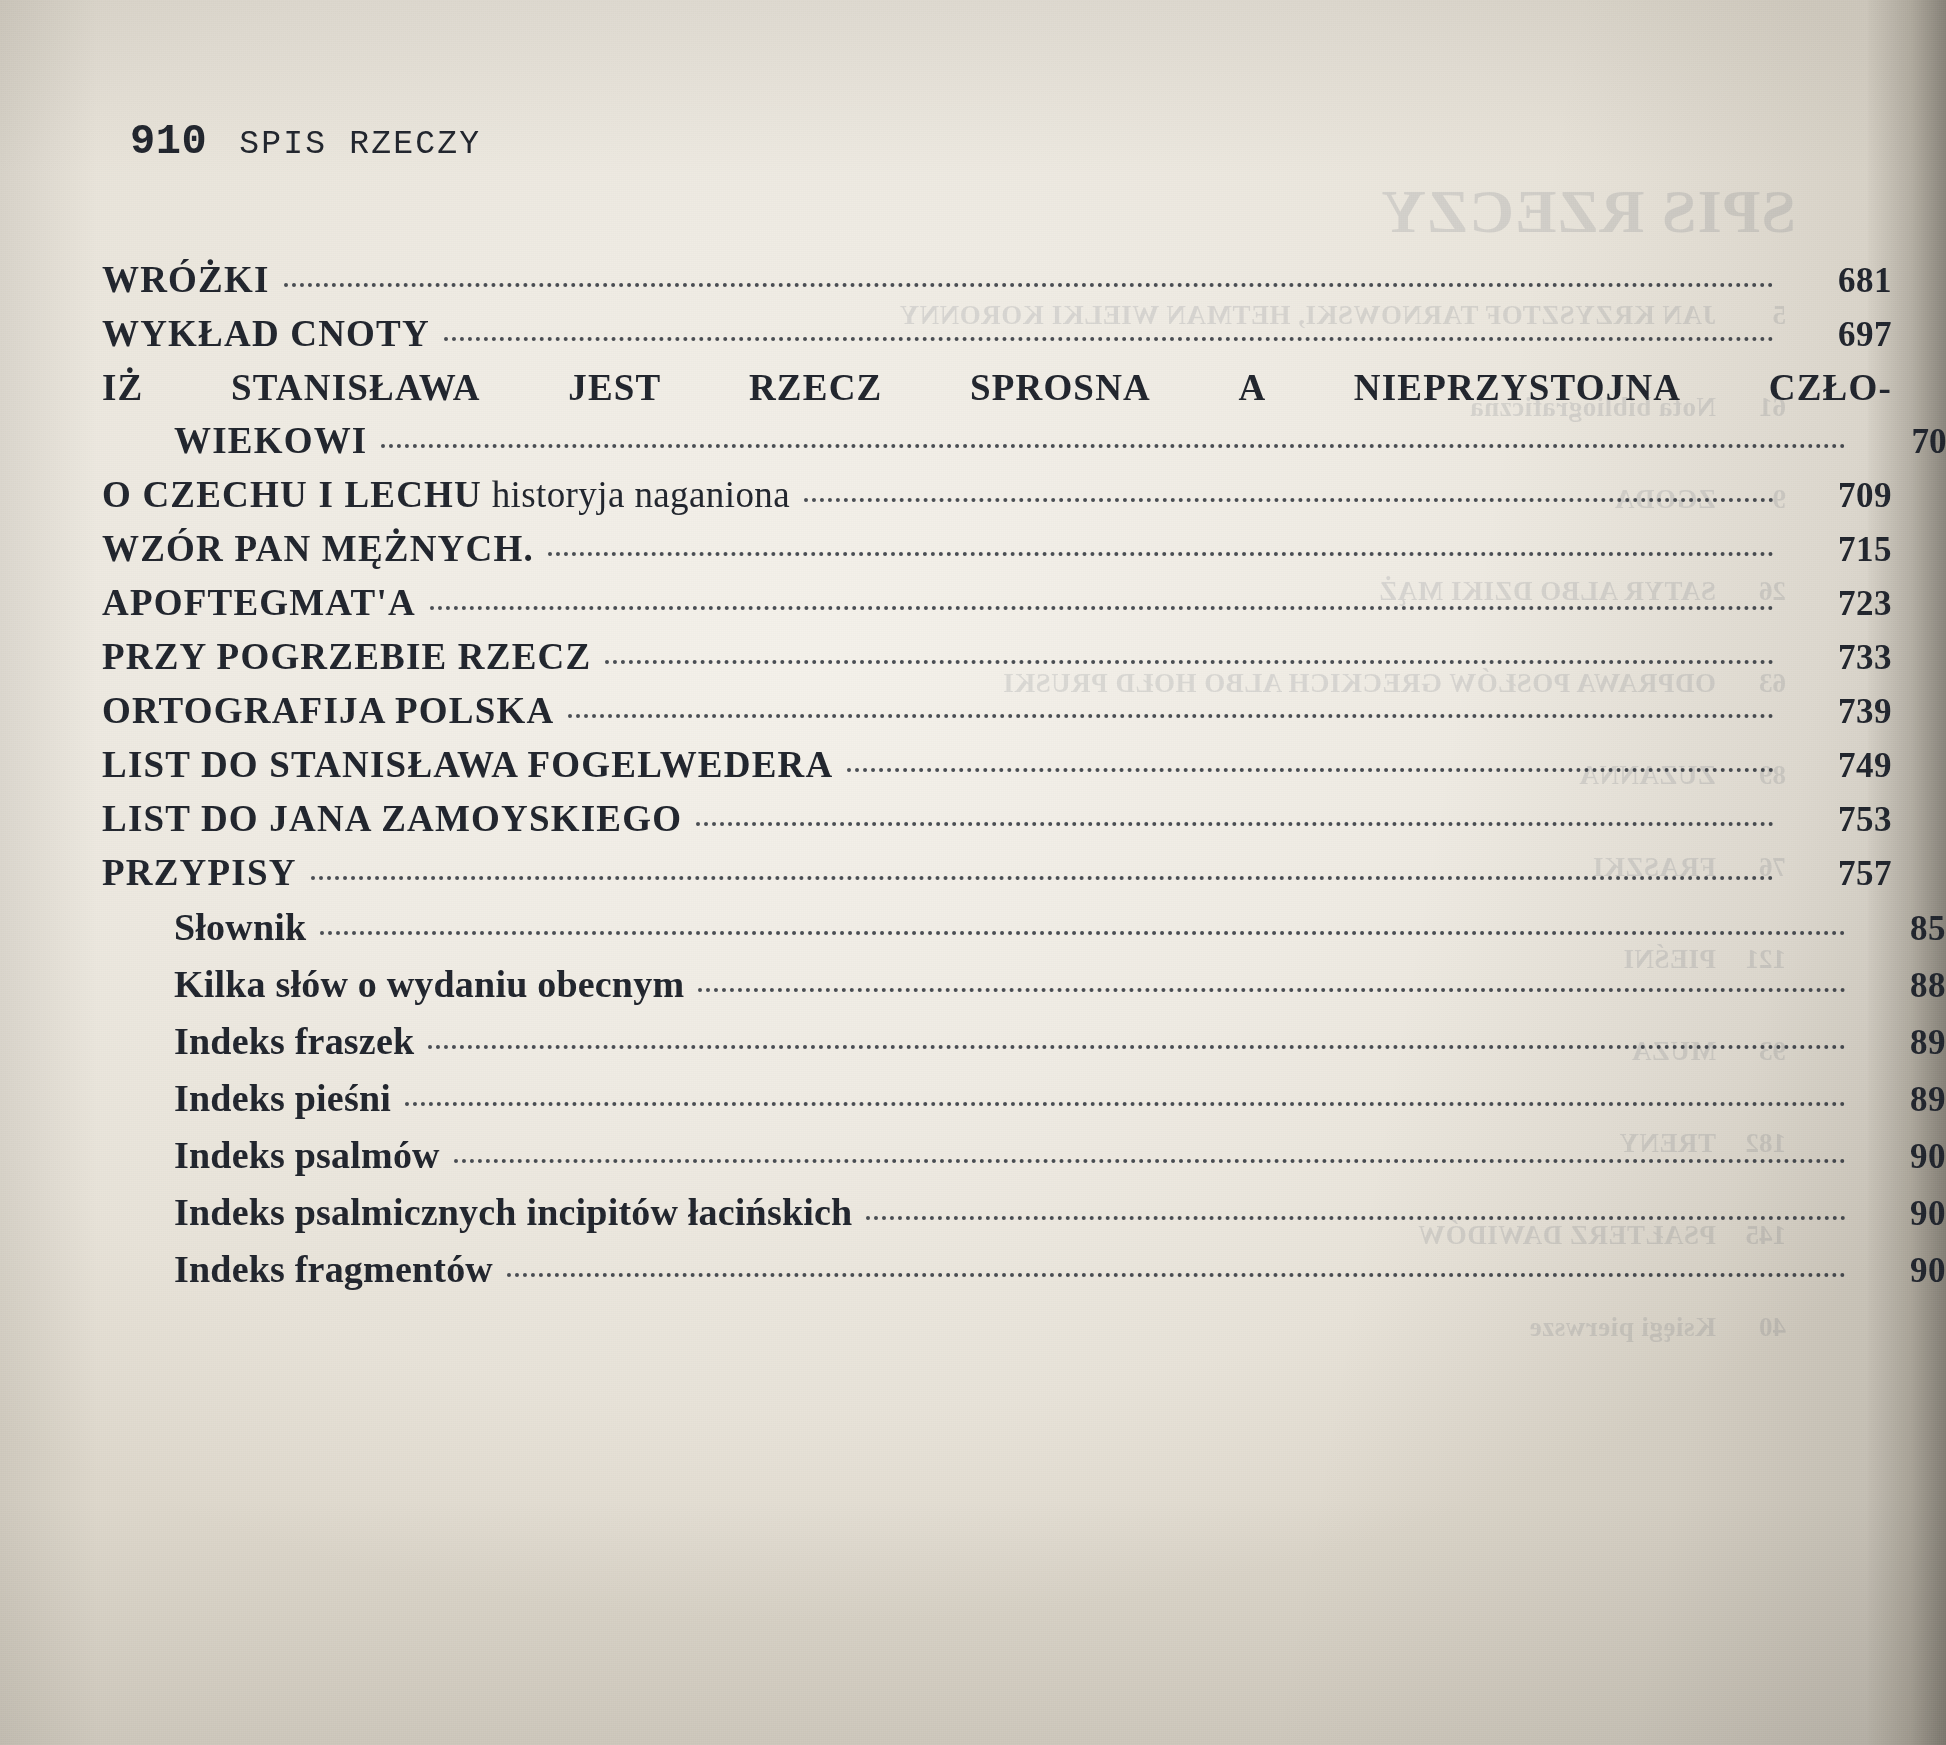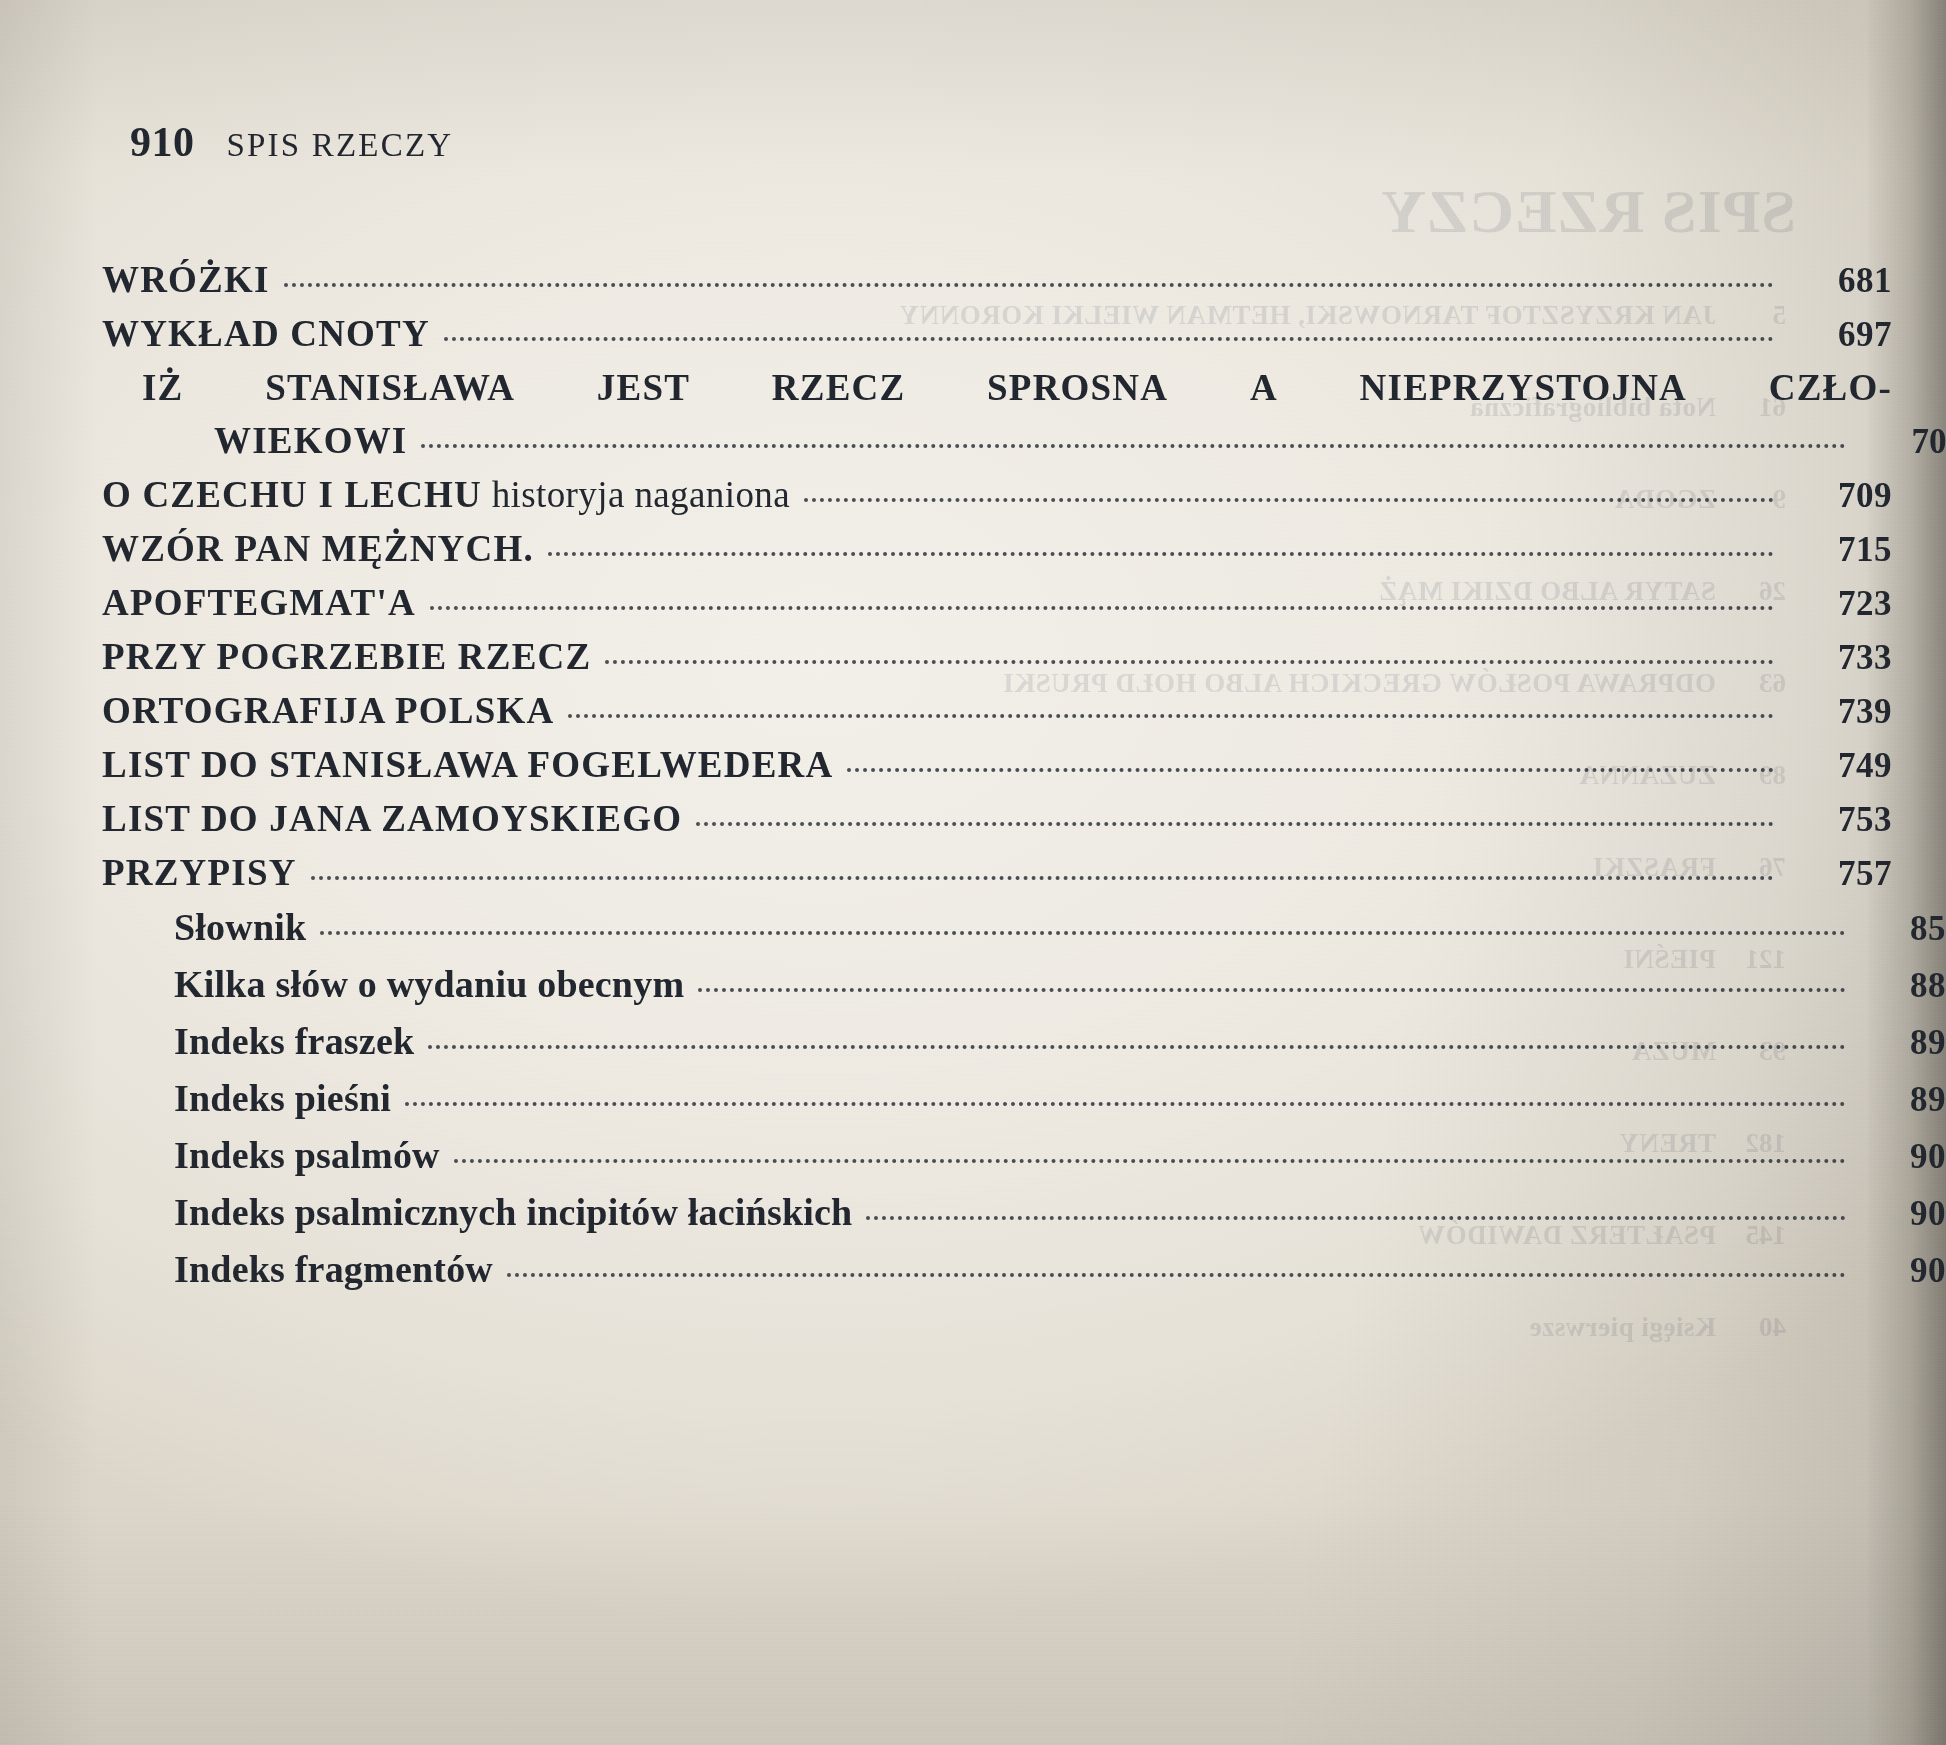--- a/index.html
+++ b/index.html
@@ -90,20 +90,21 @@
   }
 
   
   .head {
     position: absolute;
     left: 130px;
     top: 118px;
     display: flex;
     align-items: baseline;
     gap: 32px;
+    font-family: Liberation Mono, monospace;
   }
   .head .folio {
     font-size: 42px;
     font-weight: 700;
     letter-spacing: 0.5px;
   }
   .head .runhead {
     font-size: 33px;
     letter-spacing: 2.2px;
     font-weight: 400;
@@ -166,21 +167,20 @@
     font-weight: 700;
     letter-spacing: 0.2px;
   }
   .entry.sub .pageno {
     font-weight: 700;
   }
 
   
   .entry-wrap {
     margin-bottom: 11px;
-    margin-left: 40px;
   }
   .longline {
     display: flex;
     justify-content: space-between;
     width: 100%;
     font-size: 37px;
     font-weight: 700;
     letter-spacing: 1.2px;
     white-space: nowrap;
   }

